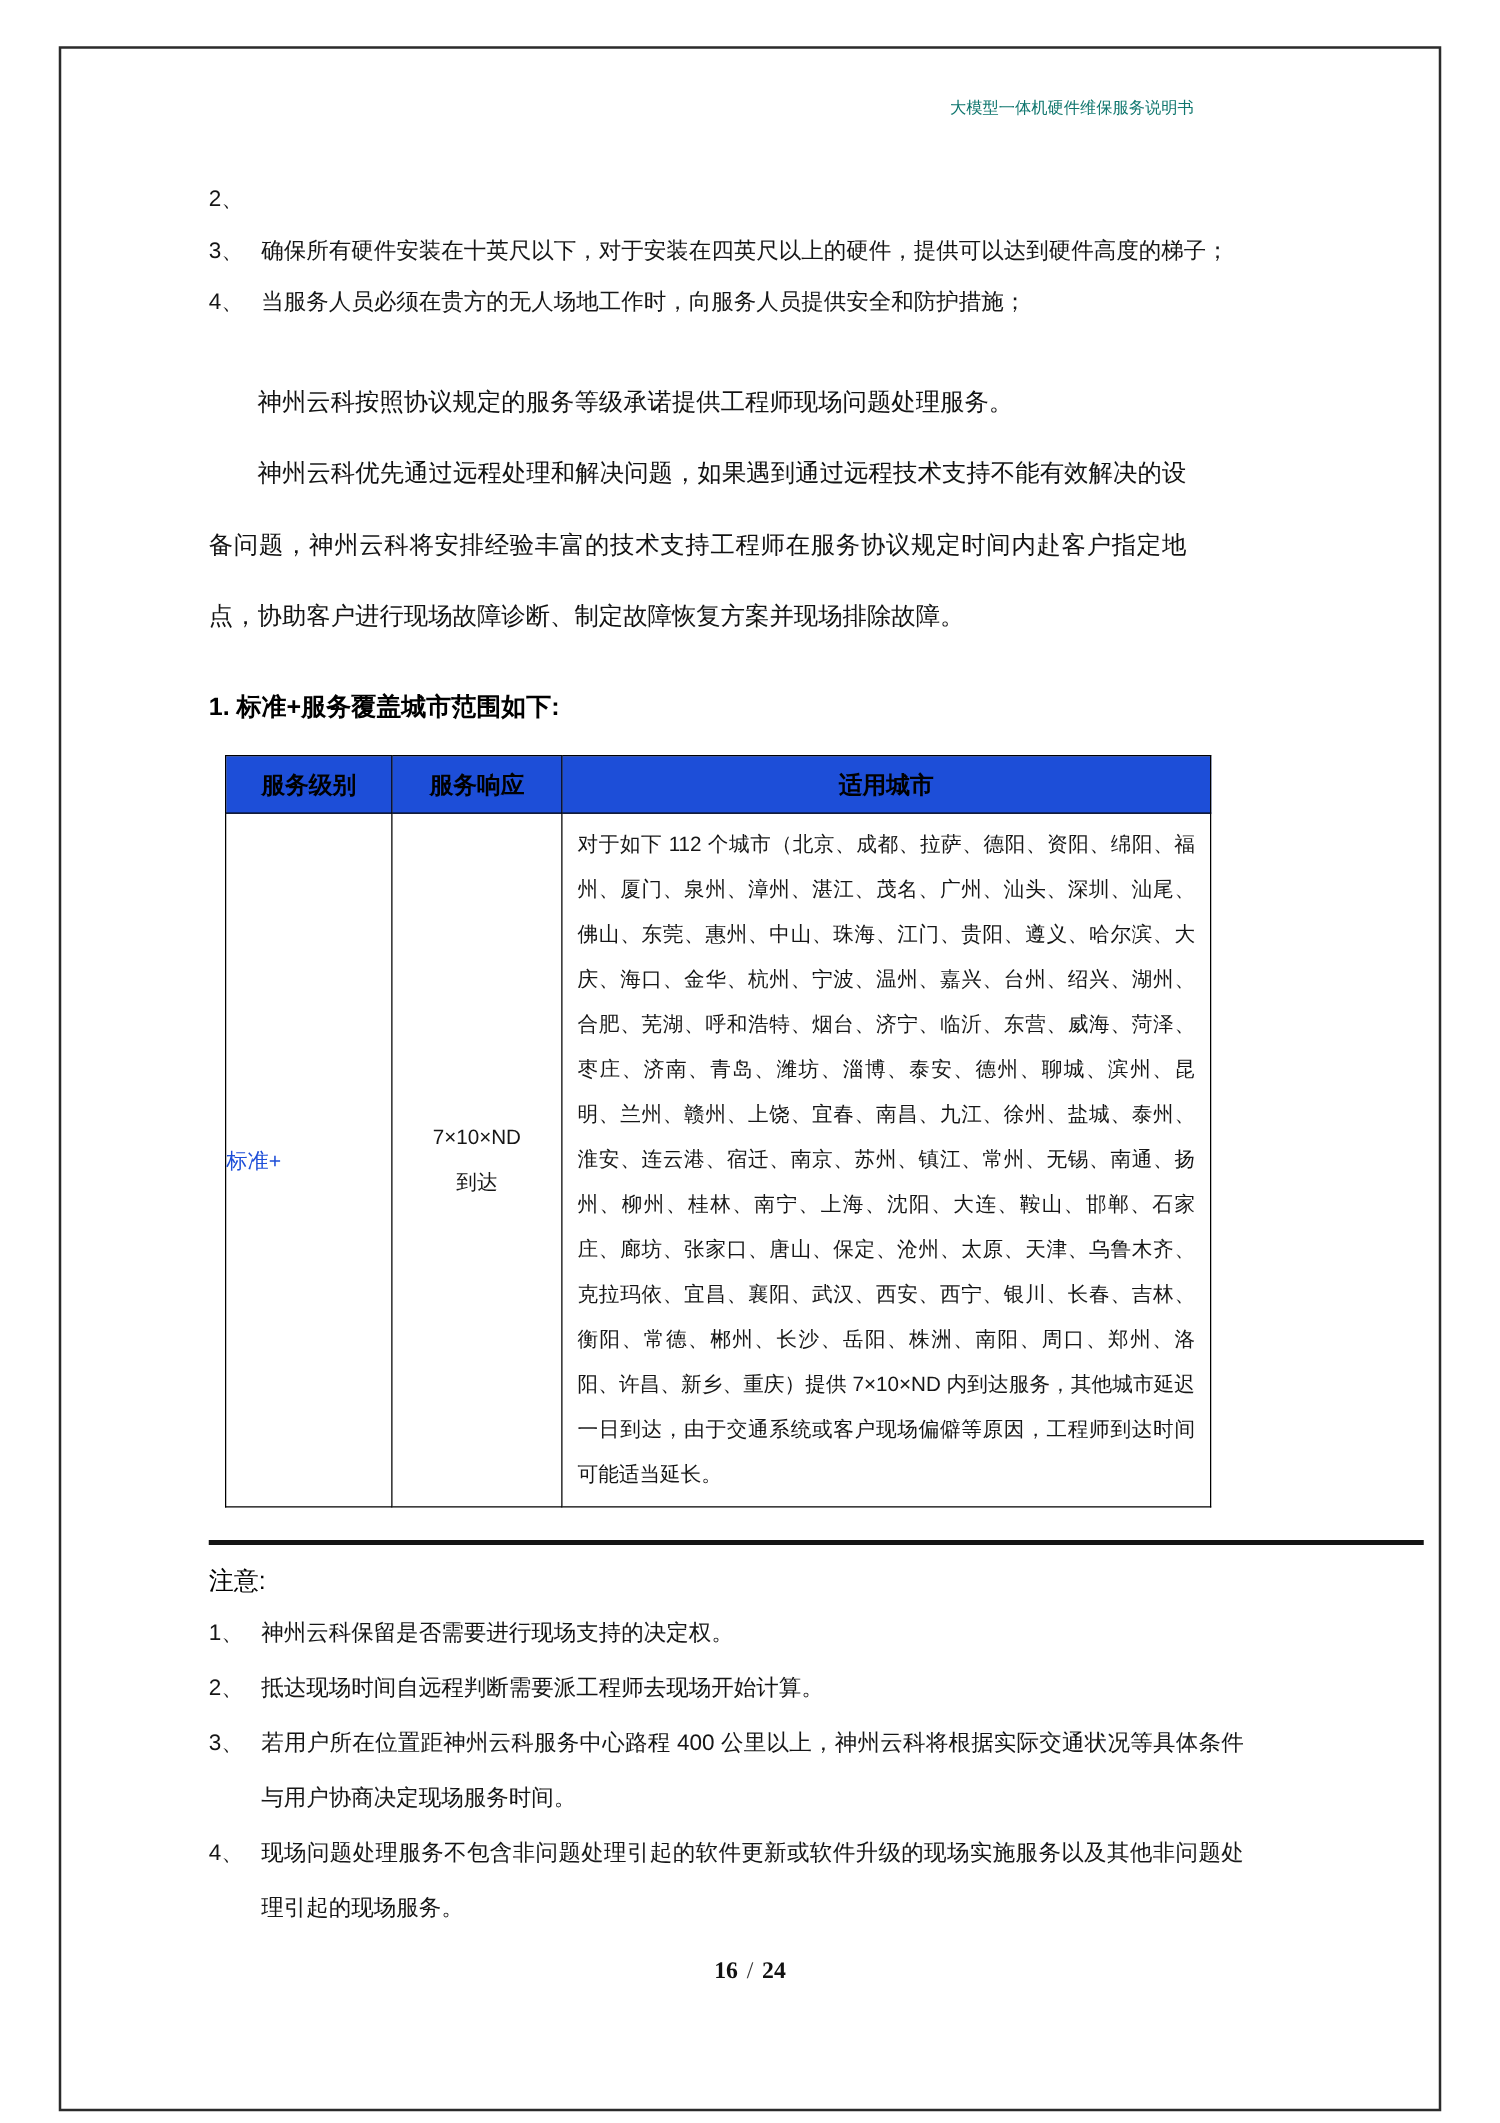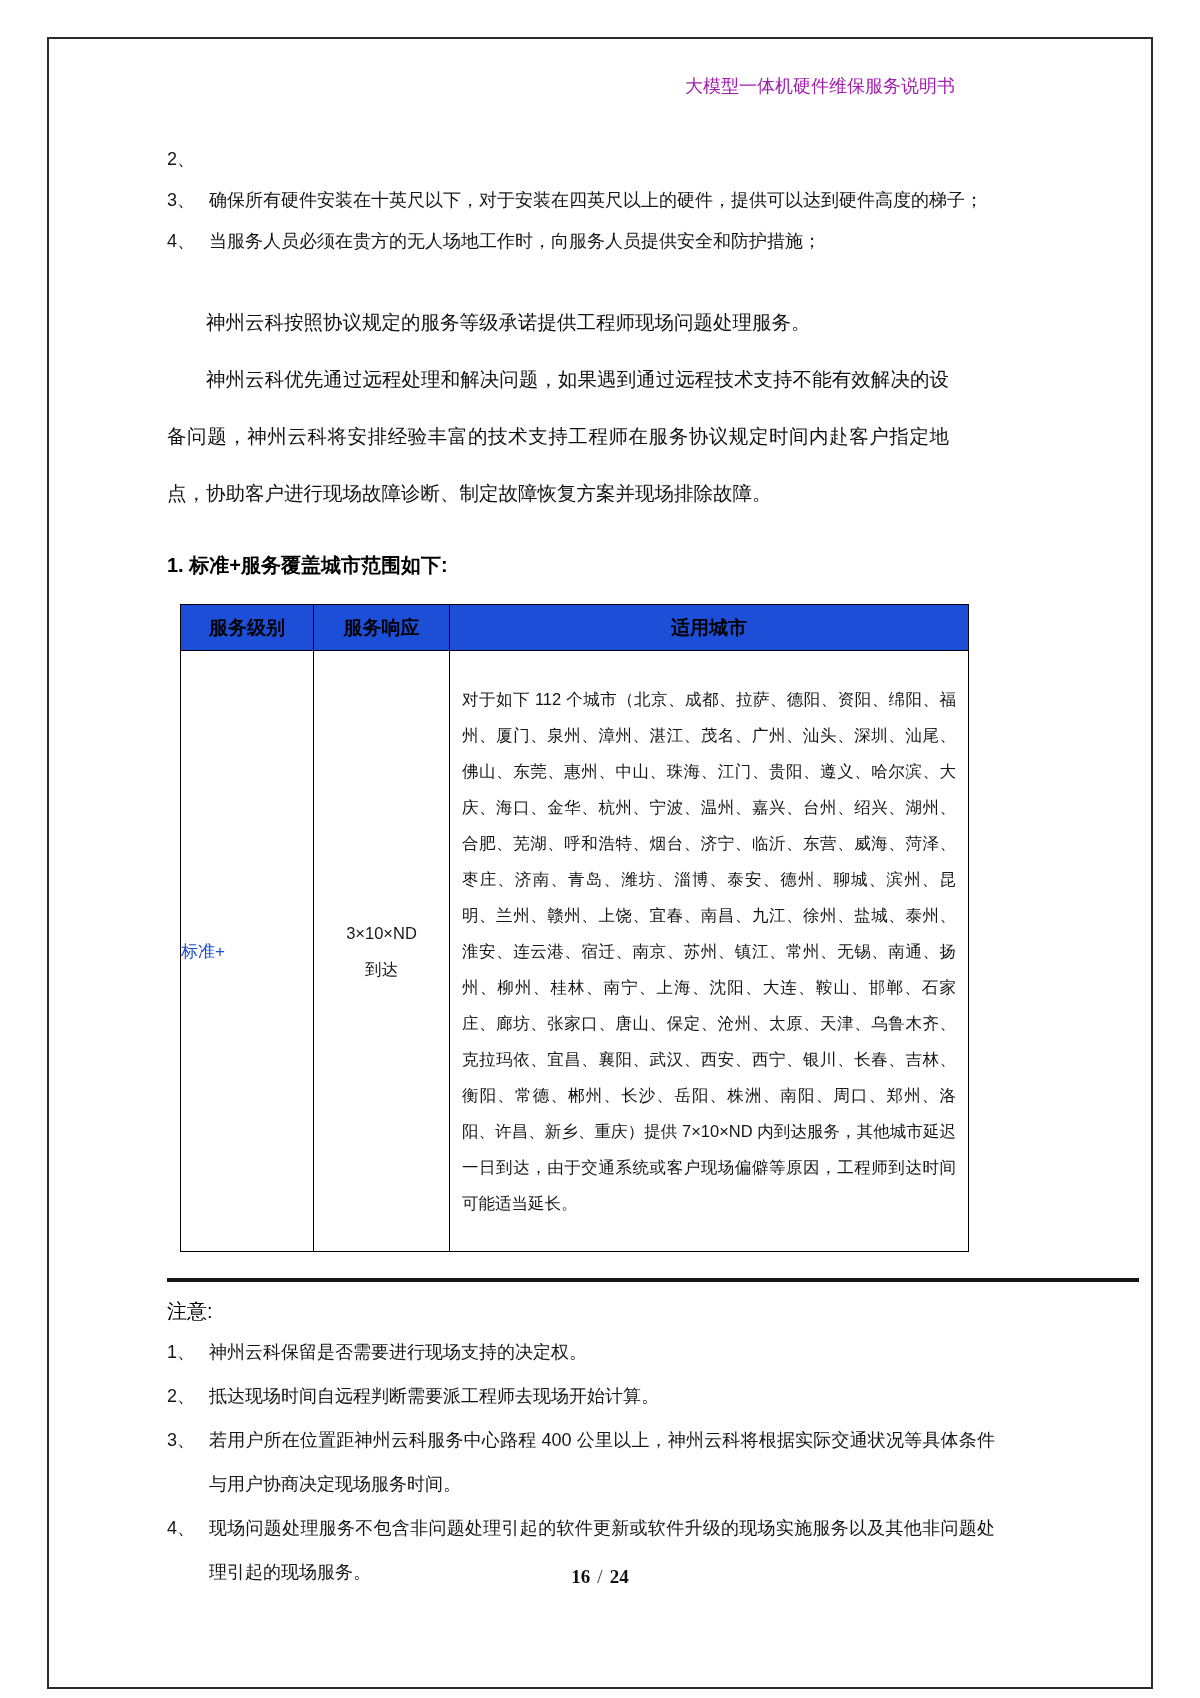--- a/index.html
+++ b/index.html
@@ -6,21 +6,21 @@
   html,body { width:1200px; height:1698px; background:#ffffff; }
   body { position:relative; font-family:"Liberation Sans", sans-serif; color:#1a1a1a; }
 
   .page-frame {
     position:absolute; top:37px; left:47px; width:1106px; height:1652px;
     border:2px solid #2b2b2b; background:#ffffff; overflow:hidden;
   }
 
   .doc-header {
     margin:34px 196px 0 0; text-align:right;
-    font-family:"Liberation Serif", serif; font-size:18px; color:#a21caf;
+    font-family:"Liberation Serif", serif; font-size:13px; color:#0f766e;
     line-height:26px;
   }
 
   .prelist { margin:40px 0 0 118px; }
   .olist-item { display:flex; font-size:18px; line-height:41px; color:#161616; }
   .olist-item .num { width:42px; flex:none; }
   .olist-item .txt { width:786px; }
 
   .section-heading { margin:24px 0 0 132px; display:flex; align-items:baseline; height:34px; }
   .section-heading .sec-num { font-family:"Liberation Serif", serif; font-size:23px; color:#111; }
@@ -37,21 +37,21 @@
   .svc-table col.c3 { width:519px; }
   .svc-table th, .svc-table td { border:1.5px solid #000; }
   .svc-table th {
     background:#1d4ed8; height:46px; font-size:19px; font-weight:bold;
     text-align:center; vertical-align:middle; color:#000;
   }
   .svc-table td { vertical-align:middle; }
   .svc-table td.cell-level { text-align:left; font-size:17px; color:#1d4ed8; }
   .svc-table td.cell-response { text-align:center; font-size:16.5px; line-height:36px; color:#161616; }
   .svc-table td.cell-cities {
-    padding:30px 12px; font-size:16.5px; line-height:36px; color:#161616;
+    padding:7px 12px; font-size:16.5px; line-height:36px; color:#161616;
     text-align:justify; text-justify:inter-character;
   }
 
   .divider { margin:26px 0 0 118px; width:972px; height:4px; background:#141414; }
 
   .notes-label { margin:16px 0 0 118px; font-size:20px; font-weight:normal; color:#000; line-height:26px; }
   .notes { margin:6px 0 0 118px; }
   .note-item { display:flex; font-size:18px; line-height:44px; color:#161616; }
   .note-item .num { width:42px; flex:none; }
   .note-item .txt { width:786px; text-align:justify; }
@@ -104,21 +104,21 @@
       <tr>
         <th>服务级别</th>
         <th>服务响应</th>
         <th>适用城市</th>
       </tr>
     </thead>
     <tbody>
       <tr>
         <td class="cell-level">标准+</td>
         <td class="cell-response">
-          <div>3×10×ND</div>
+          <div>7×10×ND</div>
           <div>到达</div>
         </td>
         <td class="cell-cities">对于如下 112 个城市（北京、成都、拉萨、德阳、资阳、绵阳、福州、厦门、泉州、漳州、湛江、茂名、广州、汕头、深圳、汕尾、佛山、东莞、惠州、中山、珠海、江门、贵阳、遵义、哈尔滨、大庆、海口、金华、杭州、宁波、温州、嘉兴、台州、绍兴、湖州、合肥、芜湖、呼和浩特、烟台、济宁、临沂、东营、威海、菏泽、枣庄、济南、青岛、潍坊、淄博、泰安、德州、聊城、滨州、昆明、兰州、赣州、上饶、宜春、南昌、九江、徐州、盐城、泰州、淮安、连云港、宿迁、南京、苏州、镇江、常州、无锡、南通、扬州、柳州、桂林、南宁、上海、沈阳、大连、鞍山、邯郸、石家庄、廊坊、张家口、唐山、保定、沧州、太原、天津、乌鲁木齐、克拉玛依、宜昌、襄阳、武汉、西安、西宁、银川、长春、吉林、衡阳、常德、郴州、长沙、岳阳、株洲、南阳、周口、郑州、洛阳、许昌、新乡、重庆）提供 7×10×ND 内到达服务，其他城市延迟一日到达，由于交通系统或客户现场偏僻等原因，工程师到达时间可能适当延长。</td>
       </tr>
     </tbody>
   </table>
 
   <div class="divider"></div>
 
   <div class="notes-label">注意:</div>

